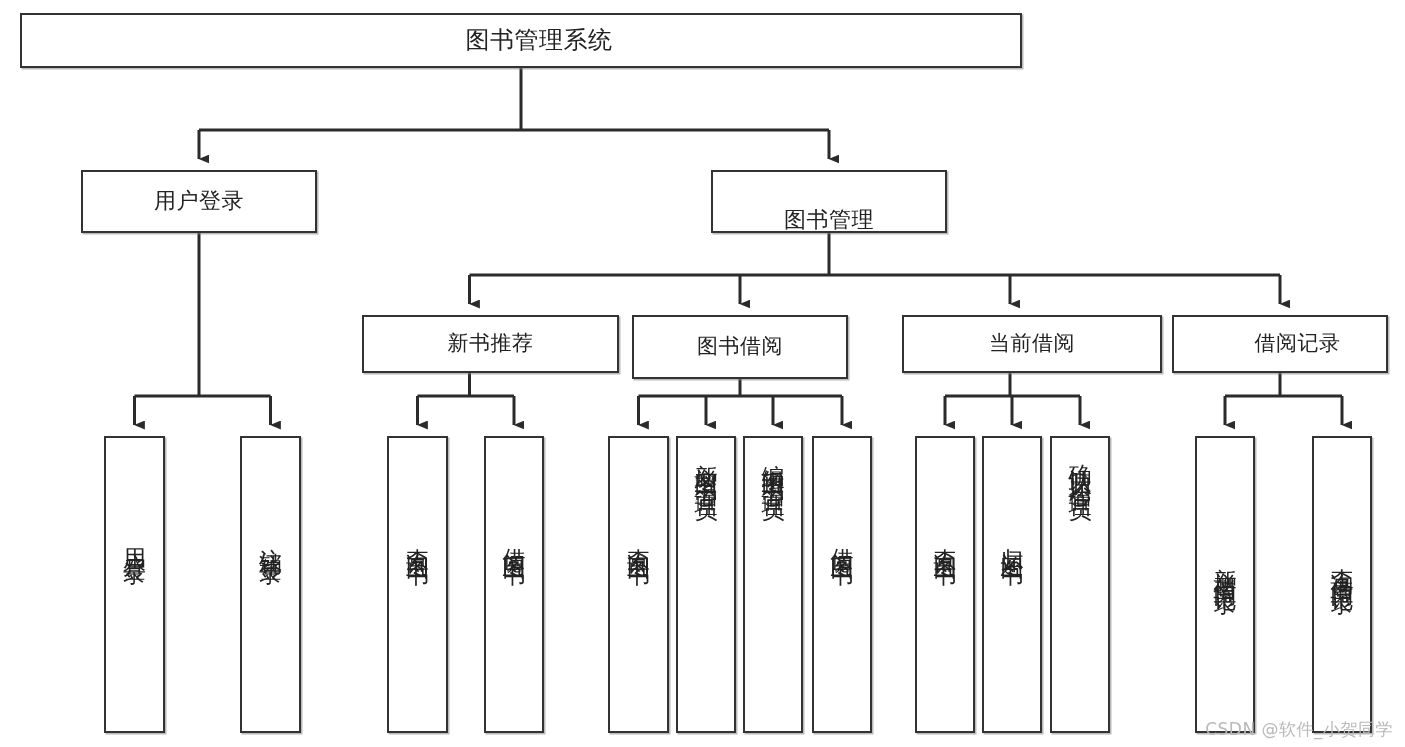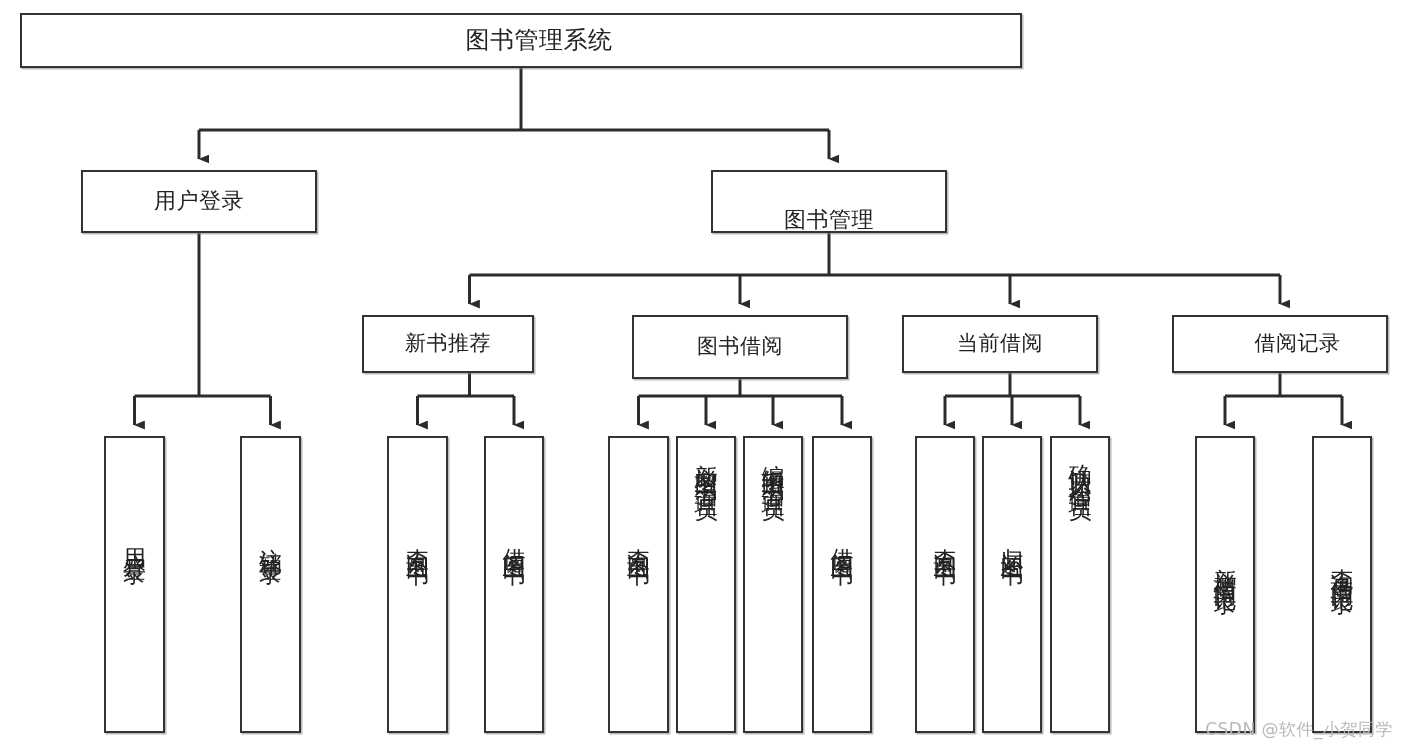--- a/index.html
+++ b/index.html
@@ -131,27 +131,27 @@
   <div id="node-layer">
       <div class="node-box tier-root" style="left: 20px; top: 13px; width: 1002px; height: 55px; padding-left: 36px;">
         <span class="node-label">图书管理系统</span>
       </div>
       <div class="node-box tier-two" style="left: 81px; top: 170px; width: 236px; height: 63px;">
         <span class="node-label">用户登录</span>
       </div>
       <div class="node-box tier-two" style="left: 711px; top: 170px; width: 236px; height: 63px; align-items: flex-end;">
         <span class="node-label">图书管理</span>
       </div>
-      <div class="node-box tier-three" style="left: 362px; top: 315px; width: 172px; height: 58px;">
+      <div class="node-box tier-three" style="left: 362px; top: 315px; width: 257px; height: 58px;">
         <span class="node-label">新书推荐</span>
       </div>
       <div class="node-box tier-three" style="left: 632px; top: 315px; width: 216px; height: 64px;">
         <span class="node-label">图书借阅</span>
       </div>
-      <div class="node-box tier-three" style="left: 902px; top: 315px; width: 196px; height: 58px;">
+      <div class="node-box tier-three" style="left: 902px; top: 315px; width: 260px; height: 58px;">
         <span class="node-label">当前借阅</span>
       </div>
       <div class="node-box tier-three" style="left: 1172px; top: 315px; width: 216px; height: 58px; padding-left: 35px;">
         <span class="node-label">借阅记录</span>
       </div>
       <div class="node-box tier-leaf vertical mid-text" style="left: 104px; top: 436px; width: 61px; height: 297px;">
         <span class="node-label">用户登录</span>
       </div>
       <div class="node-box tier-leaf vertical mid-text" style="left: 240px; top: 436px; width: 61px; height: 297px;">
         <span class="node-label">注销登录</span>

